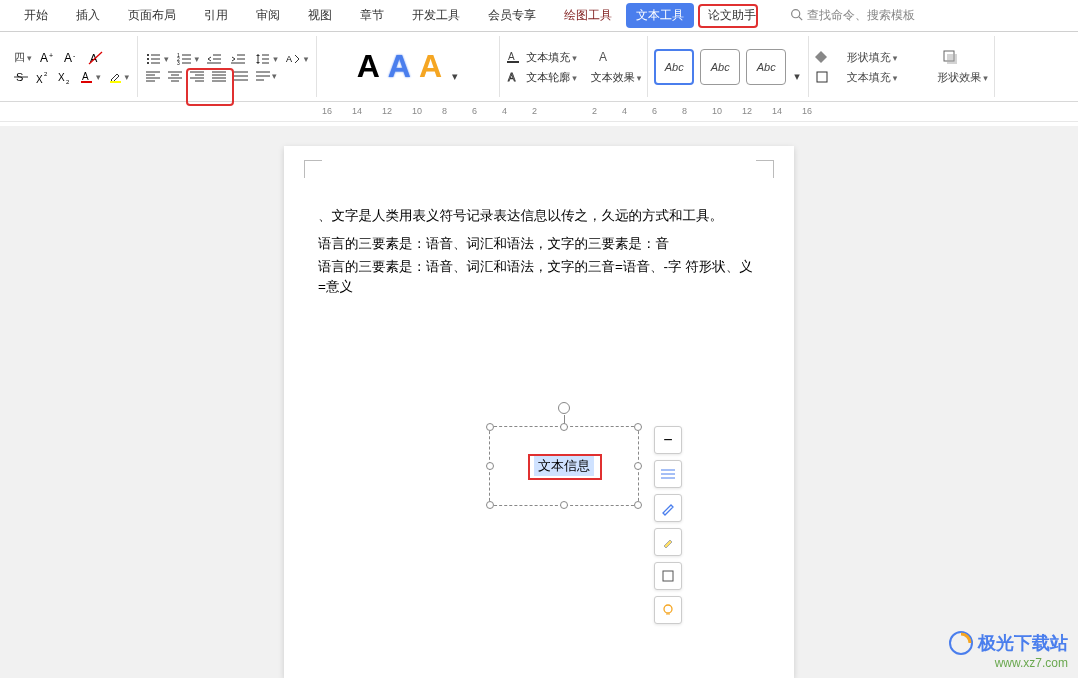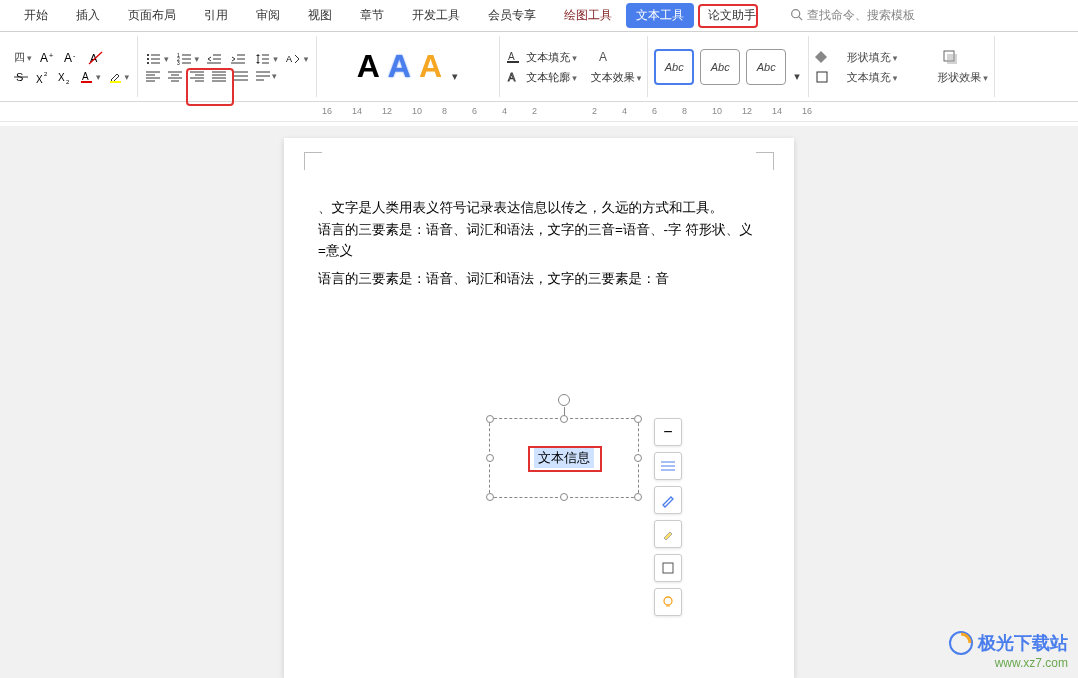--- a/index.html
+++ b/index.html
@@ -42,21 +42,21 @@
 
 .hl { position: absolute; border: 2px solid #e03030; border-radius: 4px; pointer-events: none; z-index: 10; }
 .hl1 { left: 698px; top: 4px; width: 60px; height: 24px; }
 .hl2 { left: 186px; top: 68px; width: 48px; height: 38px; }
 
 
 .ruler { height: 18px; background: #fff; border-bottom: 1px solid #e8e8e8; position: relative; font-size: 9px; color: #888; margin-top: 2px; }
 .ruler-mark { position: absolute; top: 2px; }
 
 
-.doc-area { background: #f1f1f1; position: absolute; top: 126px; left: 0; right: 0; bottom: 0; display: flex; justify-content: center; padding-top: 12px; }
+.doc-area { background: #f1f1f1; position: absolute; top: 126px; left: 0; right: 0; bottom: 0; display: flex; justify-content: center; padding-top: 20px; }
 .page { width: 510px; background: #fff; box-shadow: 0 2px 6px rgba(0,0,0,0.15); position: relative; padding: 60px 34px; }
 .corner { position: absolute; width: 18px; height: 18px; border: 1px solid #bbb; }
 .corner.tl { top: 14px; left: 20px; border-right: none; border-bottom: none; }
 .corner.tr { top: 14px; right: 20px; border-left: none; border-bottom: none; }
 
 .body-text { font-size: 13.5px; line-height: 1.5; color: #000; }
 .body-text p { margin-bottom: 2px; }
 
 .heading { font-size: 26px; font-family: "SimSun", serif; font-weight: 600; margin-top: 46px; }
 
@@ -359,22 +359,22 @@
   <span class="ruler-mark" style="left:772px">14</span>
   <span class="ruler-mark" style="left:802px">16</span>
 </div>
 
 <div class="doc-area">
   <div class="page">
     <div class="corner tl"></div>
     <div class="corner tr"></div>
     <div class="body-text">
       <p>、文字是人类用表义符号记录表达信息以传之，久远的方式和工具。</p>
+      <p style="margin-top:8px;">语言的三要素是：语音、词汇和语法，文字的三要素是：音</p>
       <p>语言的三要素是：语音、词汇和语法，文字的三音=语音、-字 符形状、义=意义</p>
-      <p style="margin-top:8px;">语言的三要素是：语音、词汇和语法，文字的三要素是：音</p>
     </div>
 
     <div class="txt-box-wrap">
       <div class="rot"></div>
       <div class="txt-box">
         <span class="handle tl2"></span>
         <span class="handle tm"></span>
         <span class="handle tr2"></span>
         <span class="handle ml"></span>
         <span class="handle mr"></span>

